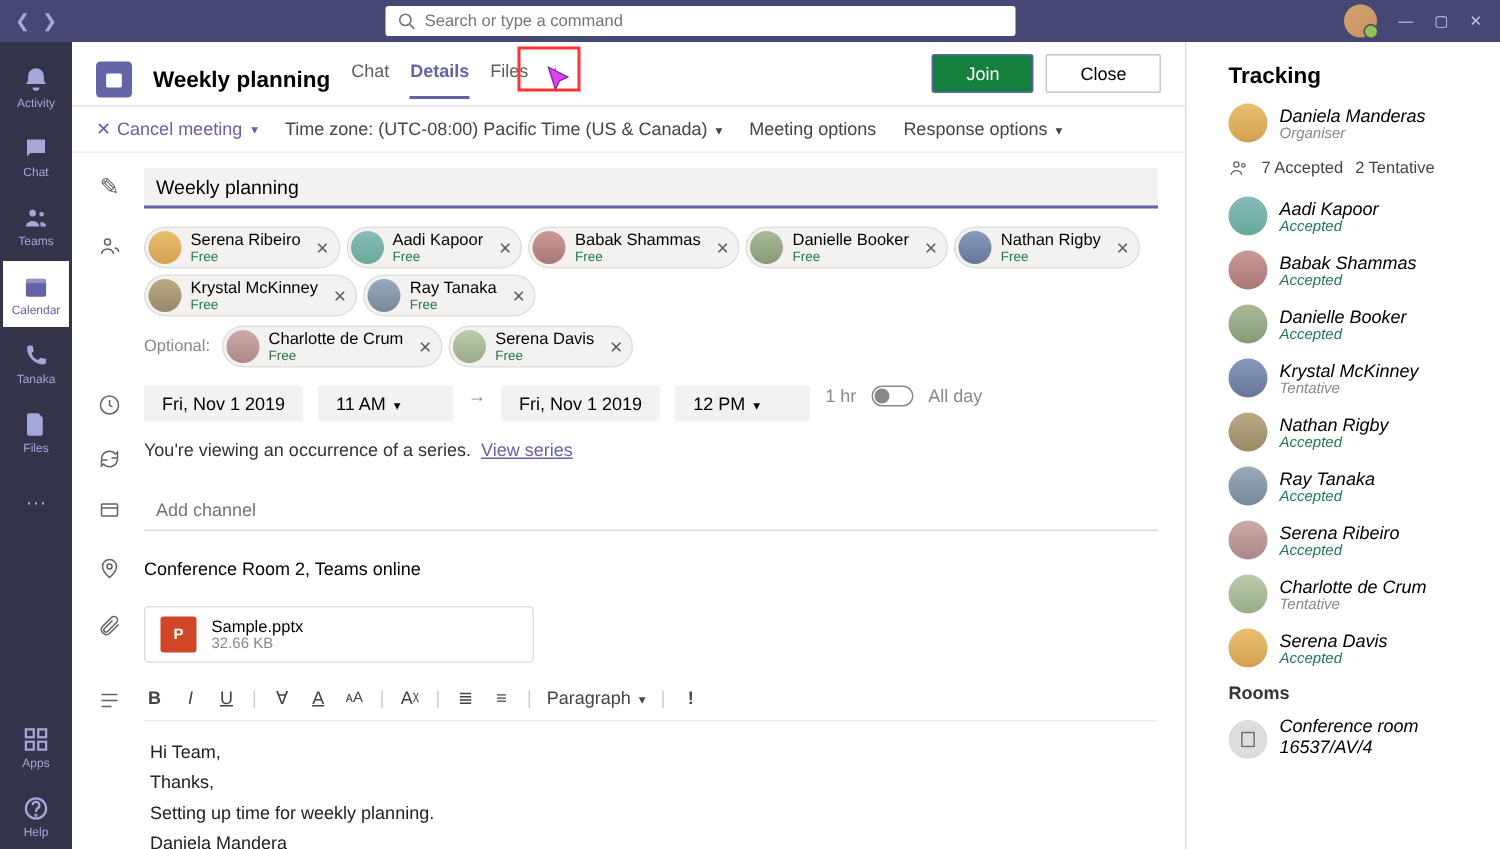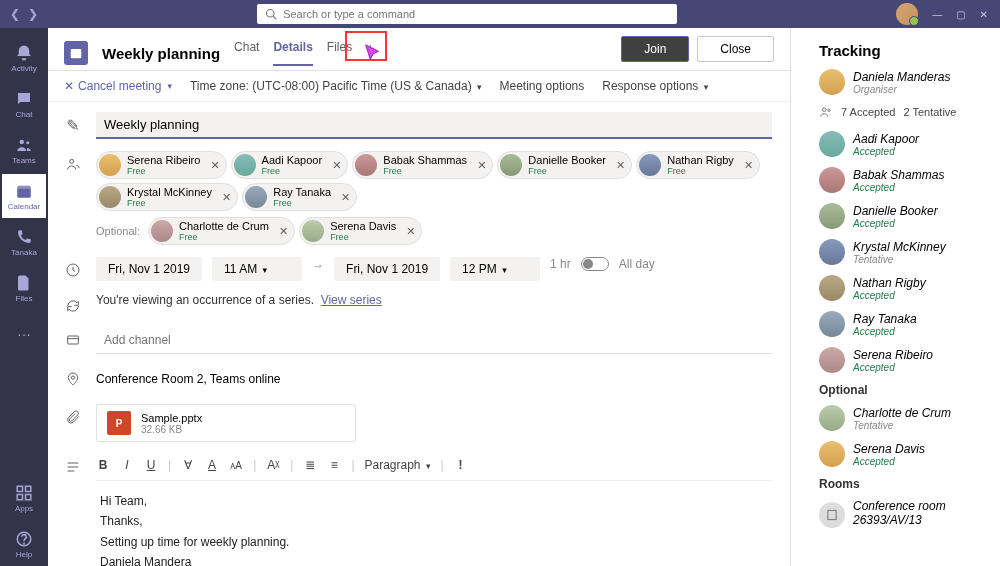--- a/index.html
+++ b/index.html
@@ -36,21 +36,21 @@
 .header-icon { width: 24px; height: 24px; background: #6264a7; border-radius: 3px; display: flex; align-items: center; justify-content: center; color: #fff; }
 .header-title { font-weight: 700; font-size: 15px; }
 .tabs { display: flex; gap: 14px; font-size: 12px; color: #605e5c; }
 .tab { padding-bottom: 10px; cursor: pointer; border-bottom: 2px solid transparent; }
 .tab.active { color: #6264a7; font-weight: 600; border-bottom-color: #6264a7; }
 .tab-add { color: #888; font-size: 14px; padding-bottom: 10px; cursor: pointer; position: relative; }
 .cursor-highlight { position: absolute; border: 2px solid #ff3333; width: 42px; height: 30px; pointer-events: none; }
 .cursor-arrow { position: absolute; color: #d946ef; font-size: 22px; pointer-events: none; }
 .header-actions { margin-left: auto; display: flex; gap: 8px; padding-bottom: 8px; }
 .btn { font-size: 12px; padding: 5px 22px; border-radius: 2px; border: 1px solid #c8c6c4; background: #fff; cursor: pointer; }
-.btn.primary { background: #404040; color: #fff; border-color: #6264a7; }
+.btn.primary { background: #15803d; color: #fff; border-color: #6264a7; }
 
 
 .optionsbar { display: flex; align-items: center; gap: 18px; padding: 8px 16px; font-size: 12px; color: #444; border-bottom: 1px solid #eee; }
 .optionsbar .cancel { color: #6264a7; display: flex; align-items: center; gap: 4px; cursor: pointer; }
 .chev { font-size: 9px; margin-left: 2px; }
 
 
 .form { flex: 1; overflow-y: auto; padding: 4px 18px 12px 16px; }
 .row { display: flex; align-items: flex-start; gap: 14px; padding: 6px 0; }
 .row-icon { width: 18px; height: 18px; color: #616161; flex-shrink: 0; margin-top: 4px; display:flex; align-items:center; justify-content:center; }
@@ -452,21 +452,20 @@
             </div>
           </div>
           <div class="track-person">
             <div class="track-av av8"></div>
             <div>
               <div class="track-name">Serena Ribeiro</div>
               <div class="track-status ">Accepted</div>
             </div>
           </div>
         </div>
-      <div class="track-section">Optional</div>
       <div id="track-optional">
           <div class="track-person">
             <div class="track-av av9"></div>
             <div>
               <div class="track-name">Charlotte de Crum</div>
               <div class="track-status tent">Tentative</div>
             </div>
           </div>
           <div class="track-person">
             <div class="track-av av1"></div>
@@ -476,17 +475,17 @@
             </div>
           </div>
         </div>
       <div class="track-section">Rooms</div>
       <div class="track-person">
         <div class="track-av" style="background:#ddd;display:flex;align-items:center;justify-content:center">
             <svg width="14" height="14" viewBox="0 0 24 24" fill="none" stroke="#666" stroke-width="1.5">
               <rect x="5" y="4" width="14" height="16"></rect>
             </svg>
           </div>
-        <div class="track-name">Conference room 26393/AV/13</div>
+        <div class="track-name">Conference room 16537/AV/4</div>
       </div>
     </div>
   </div>
 </div>
 
 </body></html>

